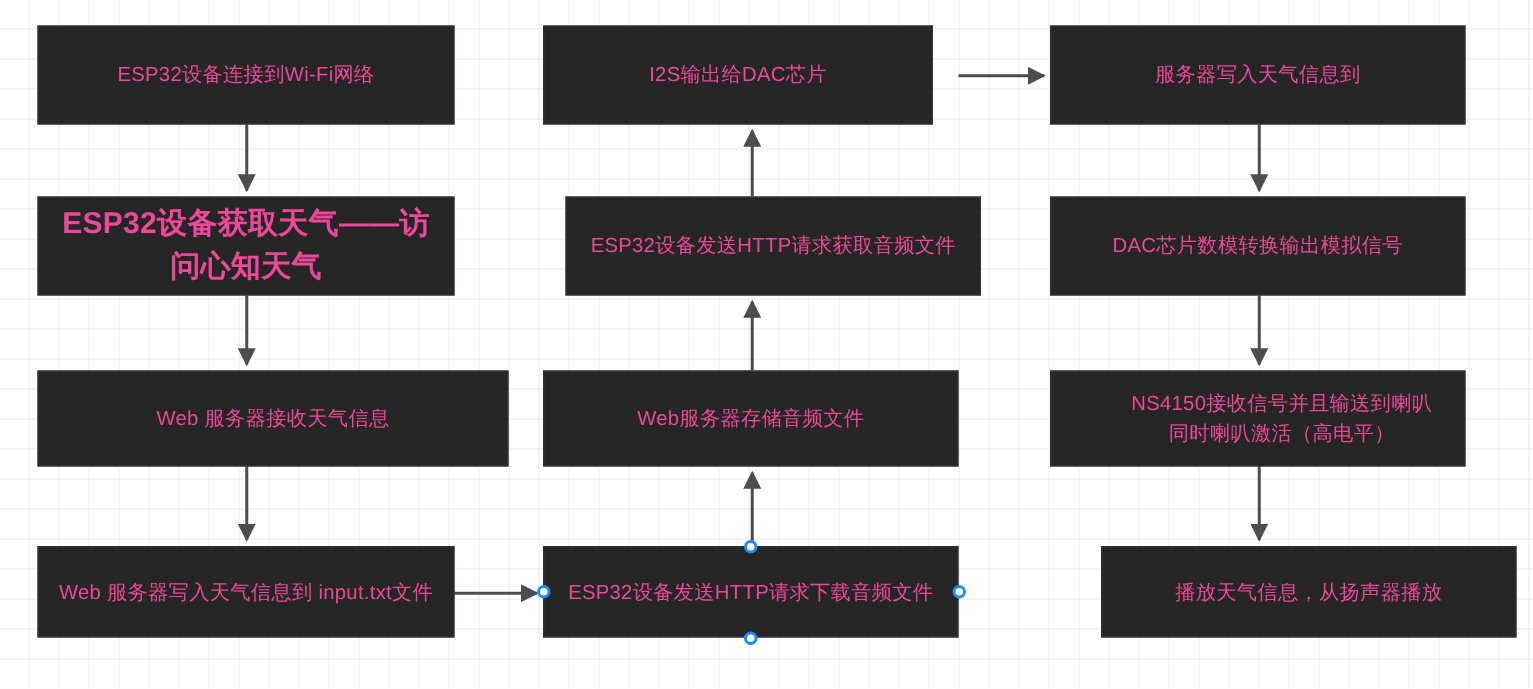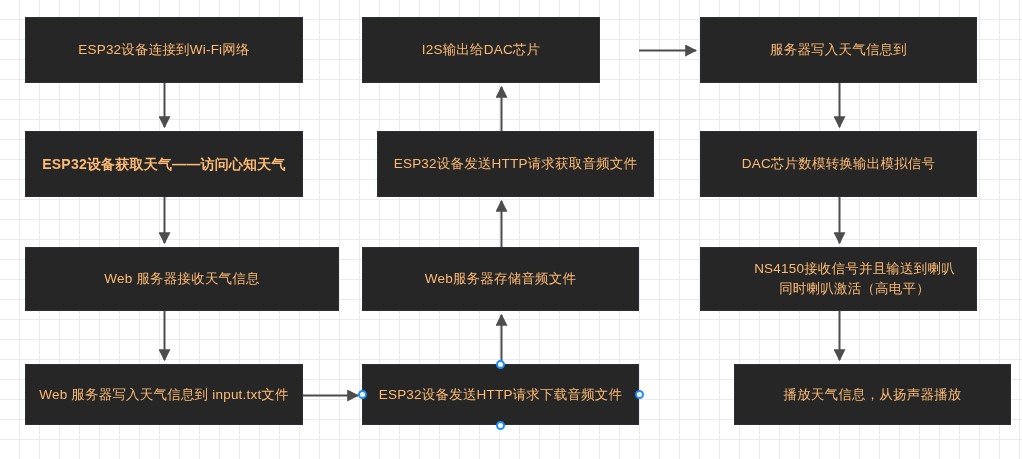--- a/index.html
+++ b/index.html
@@ -19,34 +19,34 @@
       linear-gradient(to bottom, #ebebeb 1px, transparent 1px);
     background-size: 20px 20px;
     background-position: -1px -1px;
     font-family: "Liberation Sans", "DejaVu Sans", sans-serif;
   }
   .node {
     position: absolute;
     box-sizing: border-box;
     background: #262626;
     border: 1px solid #2b3038;
-    color: #fdba74;
+    color: #ec4899;
     display: flex;
     align-items: center;
     justify-content: center;
     text-align: center;
     font-size: 13.5px;
     line-height: 1.45;
     letter-spacing: 0.2px;
     padding: 2px 8px;
     user-select: none;
   }
   .node.bold .node-label {
     font-weight: bold;
-    font-size: 14px;
+    font-size: 20px;
   }
   .node-label {
     display: block;
     white-space: pre-line;
   }
   .edge-layer {
     position: absolute;
     left: 0;
     top: 0;
     width: 1022px;
@@ -96,21 +96,21 @@
       </div>
       <div class="node bold" style="left: 25px; top: 131px; width: 278px; height: 66px;">
         <span class="node-label">ESP32设备获取天气——访问心知天气</span>
       </div>
       <div class="node" style="left: 25px; top: 247px; width: 314px; height: 64px; justify-content: center;">
         <span class="node-label">Web 服务器接收天气信息</span>
       </div>
       <div class="node" style="left: 25px; top: 364px; width: 278px; height: 61px;">
         <span class="node-label">Web 服务器写入天气信息到 input.txt文件</span>
       </div>
-      <div class="node" style="left: 362px; top: 17px; width: 238px; height: 66px; justify-content: center;">
+      <div class="node" style="left: 362px; top: 17px; width: 260px; height: 66px; justify-content: center;">
         <span class="node-label">I2S输出给DAC芯片</span>
       </div>
       <div class="node" style="left: 362px; top: 131px; width: 277px; height: 66px; margin-left: 15px;">
         <span class="node-label">ESP32设备发送HTTP请求获取音频文件</span>
       </div>
       <div class="node" style="left: 362px; top: 247px; width: 277px; height: 64px;">
         <span class="node-label">Web服务器存储音频文件</span>
       </div>
       <div class="node" style="left: 362px; top: 364px; width: 277px; height: 61px;">
         <span class="node-label">ESP32设备发送HTTP请求下载音频文件</span>

